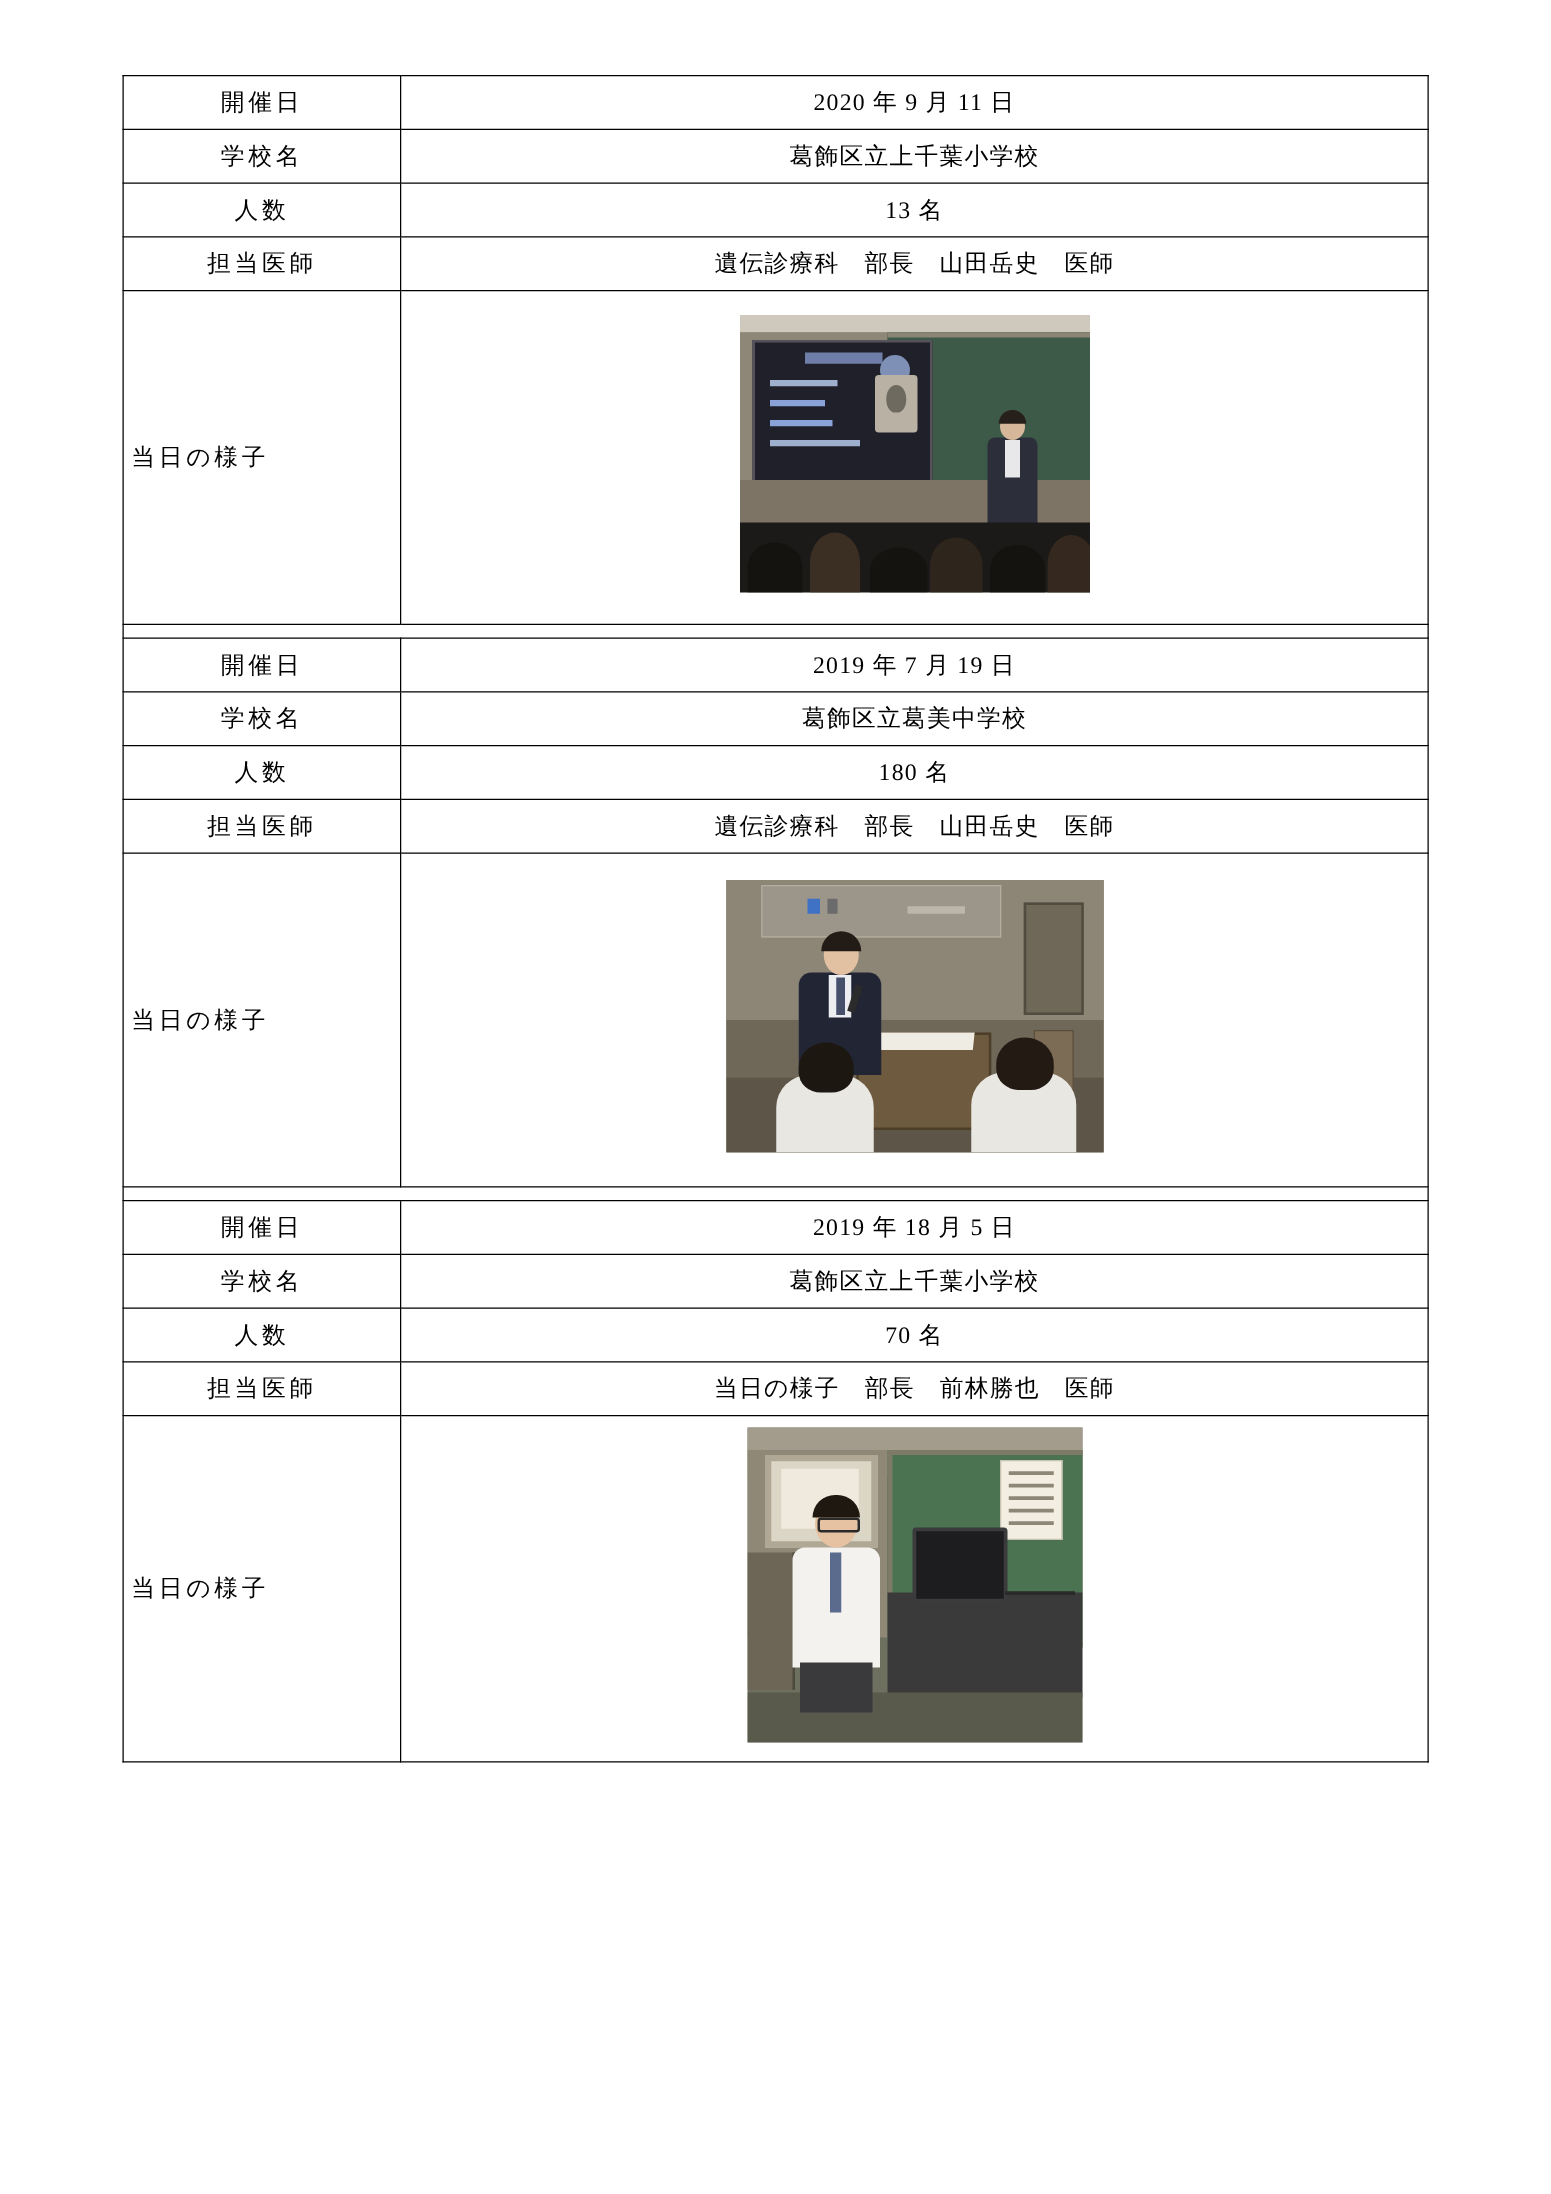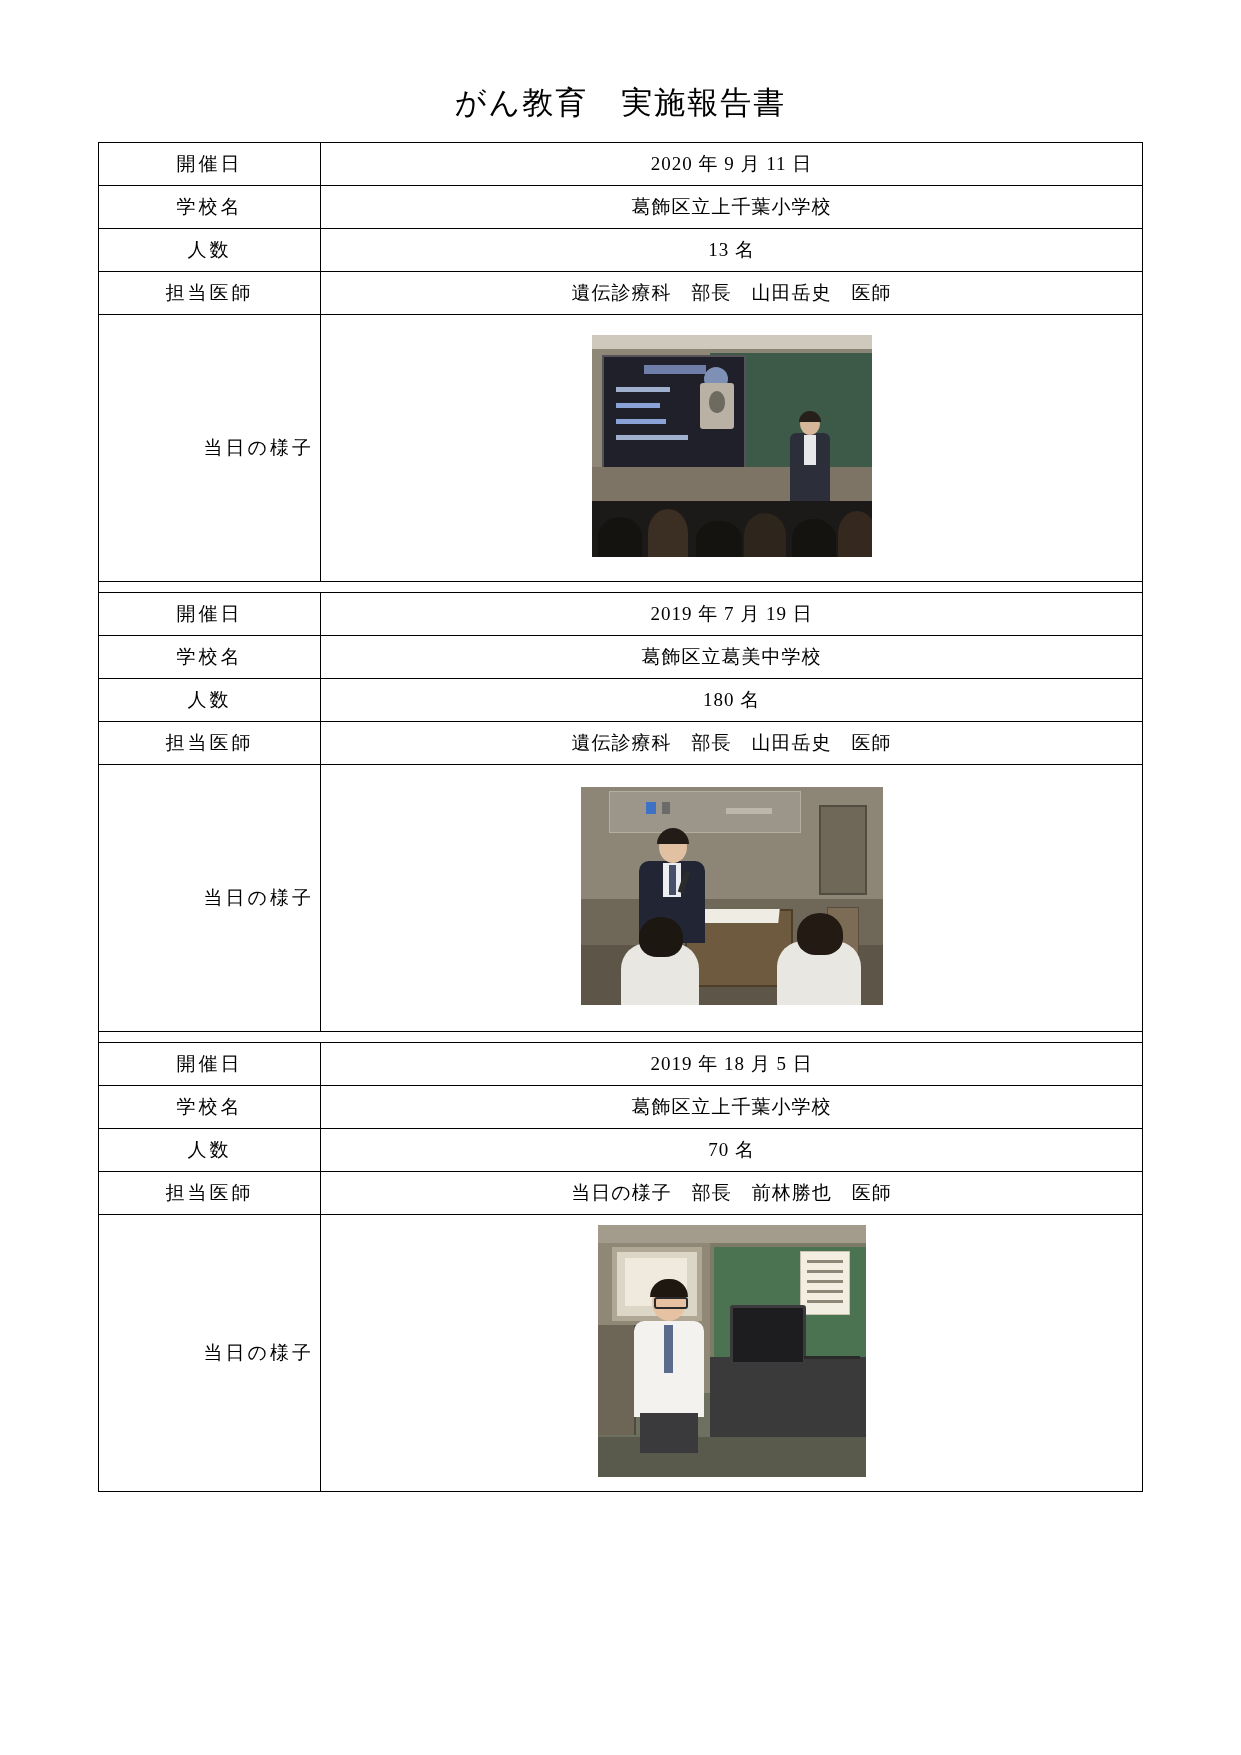--- a/index.html
+++ b/index.html
@@ -48,21 +48,21 @@
     height: 34px;
     letter-spacing: 3px;
   }
   td.value {
     text-align: center;
     letter-spacing: 1px;
   }
   td.label-top {
     vertical-align: top;
     padding-top: 10px;
-    text-align: right;
+    text-align: left;
     letter-spacing: 3px;
   }
   td.photo-cell {
     height: 258px;
     text-align: center;
     vertical-align: middle;
     padding: 10px 0;
   }
   .spacer-row td {
     border: none;
@@ -150,21 +150,20 @@
   .p3 .man .glasses{position:absolute;top:14px;left:26px;width:30px;height:8px;border:2px solid #2a2a2a;border-radius:3px;}
   .p3 .man .body{position:absolute;top:38px;left:6px;width:70px;height:96px;background:#f3f2ee;border-radius:10px 10px 0 0;}
   .p3 .man .tie{position:absolute;top:42px;left:36px;width:9px;height:48px;background:#5a6b8e;}
   .p3 .man .pants{position:absolute;top:130px;left:12px;width:58px;height:40px;background:#3a3a3c;}
 </style>
 </head>
 <body>
 
 <div class="page">
 
-  <h1 class="doc-title">がん教育　実施報告書</h1>
 
   <table class="report">
     <colgroup>
         <col style="width:222px">
         <col>
       </colgroup>
     <tbody>
 
       <tr>
         <td class="label">開催日</td>

